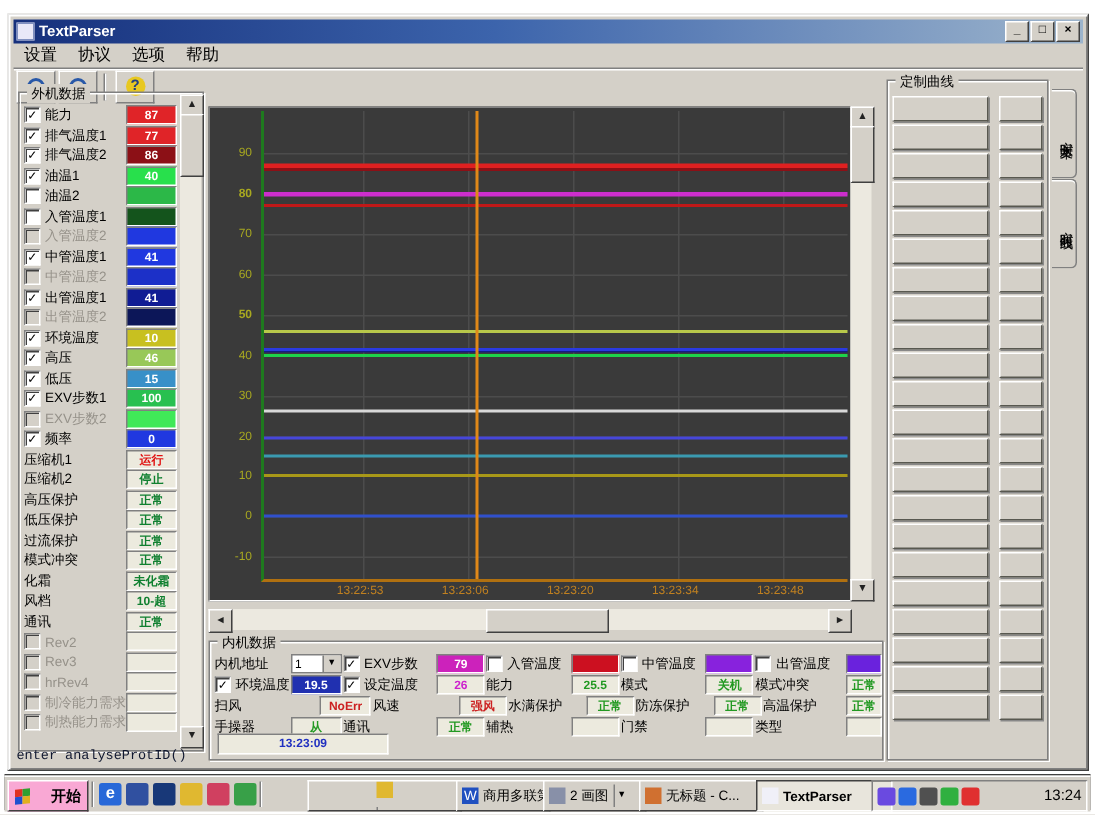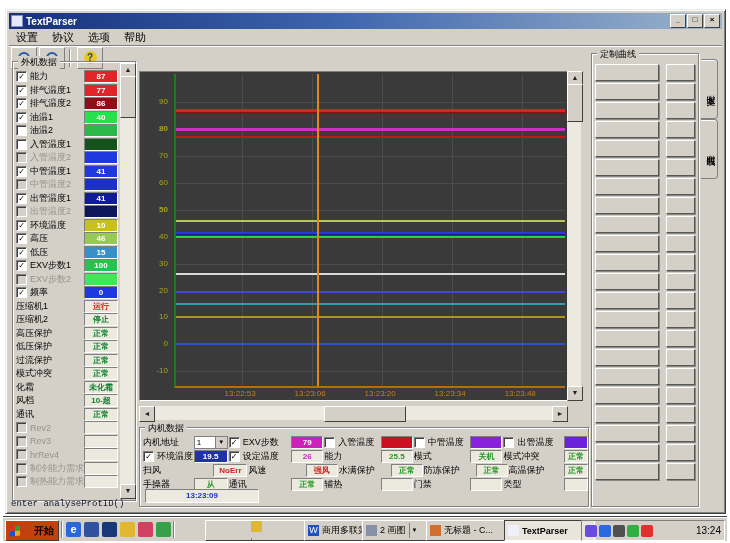--- a/index.html
+++ b/index.html
@@ -84,21 +84,21 @@
   
   .side-tab{position:absolute;left:695px;width:16px;height:58px;background:#d4d0c8;
             border:1px solid #808080;border-left:none;border-radius:0 4px 4px 0;
             writing-mode:vertical-rl;text-align:center;font-size:9px;letter-spacing:1px;
             box-shadow:inset 0 1px 0 #fff;}
   .statusline{position:absolute;left:5px;top:489px;font-size:9px;color:#101830;
               font-family:"Liberation Mono",monospace;}
   
   .taskbar{position:absolute;left:3px;top:517px;width:724px;height:23px;background:#d4d0c8;
            border-top:1px solid #fff;box-shadow:0 -1px 0 #404040;display:block;}
-  .tb-start{position:absolute;left:2px;top:2px;width:52px;height:19px;background:#c2410c;
+  .tb-start{position:absolute;left:2px;top:2px;width:52px;height:19px;background:#f9a8d4;
             border:1px solid #404040;border-top-color:#fff;border-left-color:#fff;
             display:flex;align-items:center;justify-content:center;font-weight:bold;font-size:10px;gap:14px;}
   .flag{width:10px;height:10px;display:grid;grid-template-columns:5px 5px;grid-template-rows:5px 5px;transform:skewY(-6deg);}
   .flag i{display:block;}
   .tb-sep{position:absolute;top:3px;width:1px;height:17px;background:#808080;border-right:1px solid #fff;}
   .q-icon{position:absolute;top:4px;width:15px;height:15px;border-radius:2px;font-size:11px;font-weight:bold;
           text-align:center;line-height:15px;color:#fff;}
   .tb-btn{position:absolute;top:2px;height:19px;background:#d4d0c8;border:1px solid #404040;
           border-top-color:#fff;border-left-color:#fff;display:flex;align-items:center;padding:0 3px;gap:3px;
           font-size:9px;white-space:nowrap;overflow:hidden;}

